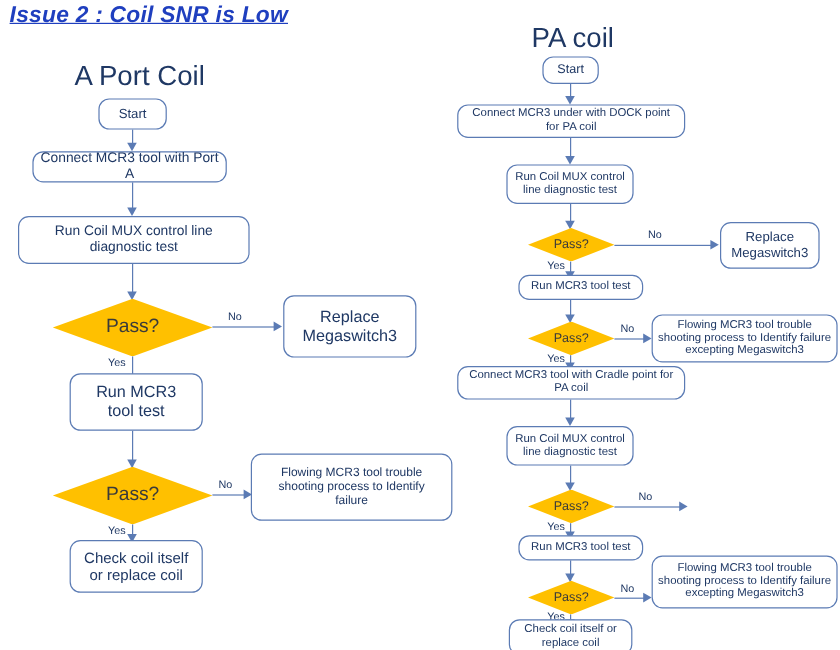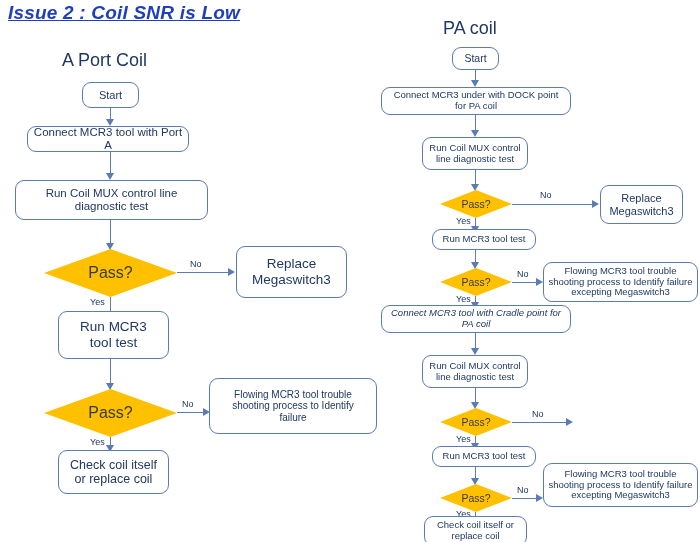--- a/index.html
+++ b/index.html
@@ -11,21 +11,21 @@
   #canvas{position:absolute;left:0;top:0;width:700px;height:542px;border-radius:22px;}
 
   
   .title{
     position:absolute;left:8px;top:2px;
     font-size:19px;font-weight:bold;font-style:italic;
     color:#1F3FBF;text-decoration:underline;white-space:nowrap;
     letter-spacing:.2px;
   }
   .colhead{
-    position:absolute;font-size:18px;color:#1F3864;white-space:nowrap;
+    position:absolute;font-size:23px;color:#1F3864;white-space:nowrap;
   }
   #head-left{left:62px;top:50px;}
   #head-right{left:443px;top:18px;}
 
   
   .node{
     position:absolute;box-sizing:border-box;
     border:1.3px solid #5B7BB4;border-radius:9px;background:#ffffff;
     color:#1F3864;display:flex;align-items:center;justify-content:center;
     text-align:center;line-height:1.15;padding:1px 3px;
@@ -154,21 +154,21 @@
 
   <div class="hline" style="left:512px;top:282px;width:26px;"></div>
   <div class="arrow-r" style="left:536px;top:278px;"></div>
   <div class="elabel" style="left:517px;top:269px;">No</div>
   <div class="node" style="left:543px;top:262px;width:155px;height:40px;font-size:9.5px;padding:0 4px;">Flowing MCR3 tool trouble shooting process to Identify failure excepting Megaswitch3</div>
 
   <div class="vline" style="left:475px;top:296px;height:12px;"></div>
   <div class="arrow-d" style="left:471px;top:302px;"></div>
   <div class="elabel" style="left:456px;top:294px;">Yes</div>
 
-  <div class="node" style="left:381px;top:305px;width:190px;height:28px;font-size:9.5px;padding:0 8px;font-style:italic;">Connect MCR3 tool with Cradle point for PA coil</div>
+  <div class="node" style="left:381px;top:305px;width:190px;height:28px;font-size:9.5px;padding:0 8px;">Connect MCR3 tool with Cradle point for PA coil</div>
   <div class="vline" style="left:475px;top:333px;height:20px;"></div>
   <div class="arrow-d" style="left:471px;top:348px;"></div>
 
   <div class="node" style="left:422px;top:355px;width:106px;height:33px;font-size:9.5px;padding:0 5px;">Run Coil MUX control line diagnostic test</div>
   <div class="vline" style="left:475px;top:388px;height:19px;"></div>
   <div class="arrow-d" style="left:471px;top:402px;"></div>
 
   <div class="diamond" style="left:440px;top:408px;width:72px;height:28px;font-size:10.5px;">
     <div class="dshape"></div>
     <div class="dlabel">Pass?</div>

